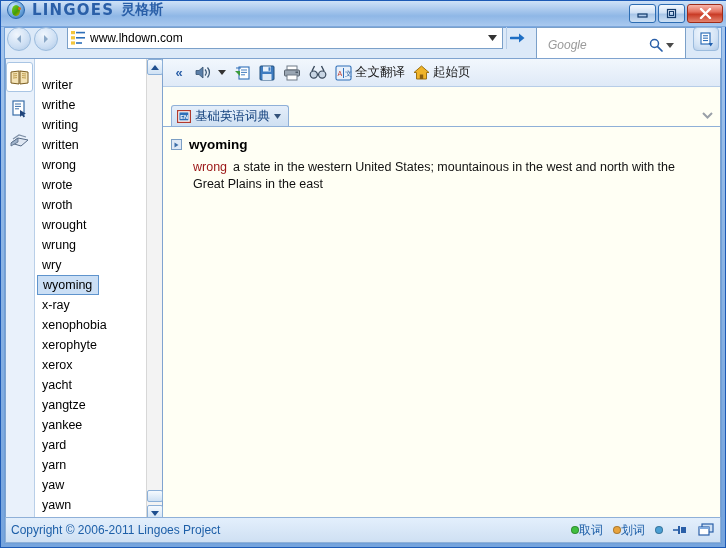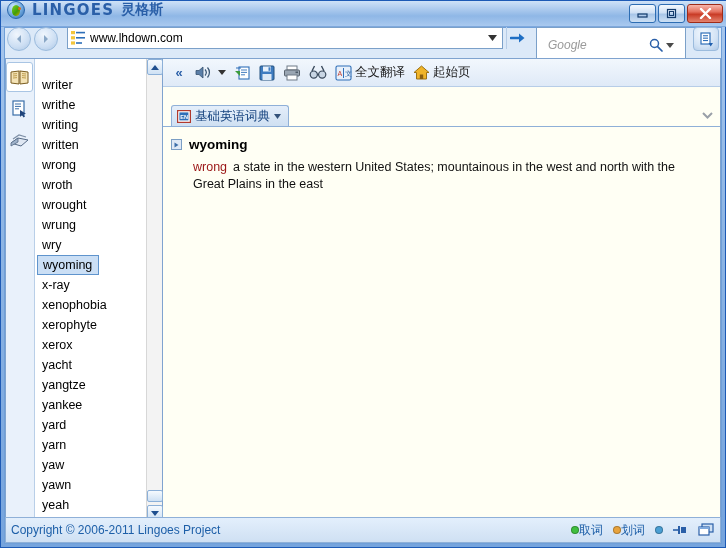--- a/index.html
+++ b/index.html
@@ -353,20 +353,21 @@
         </div>
       </div>
 
       <div id="wordlist-wrap">
         <div id="wordlist">
             <div class="word">writer</div>
             <div class="word">writhe</div>
             <div class="word">writing</div>
             <div class="word">written</div>
             <div class="word">wrong</div>
+            <div class="word">wrote</div>
             <div class="word">wroth</div>
             <div class="word">wrought</div>
             <div class="word">wrung</div>
             <div class="word">wry</div>
             <div class="word-row sel-row"><span class="word sel">wyoming</span></div>
             <div class="word">x-ray</div>
             <div class="word">xenophobia</div>
             <div class="word">xerophyte</div>
             <div class="word">xerox</div>
             <div class="word">yacht</div>

